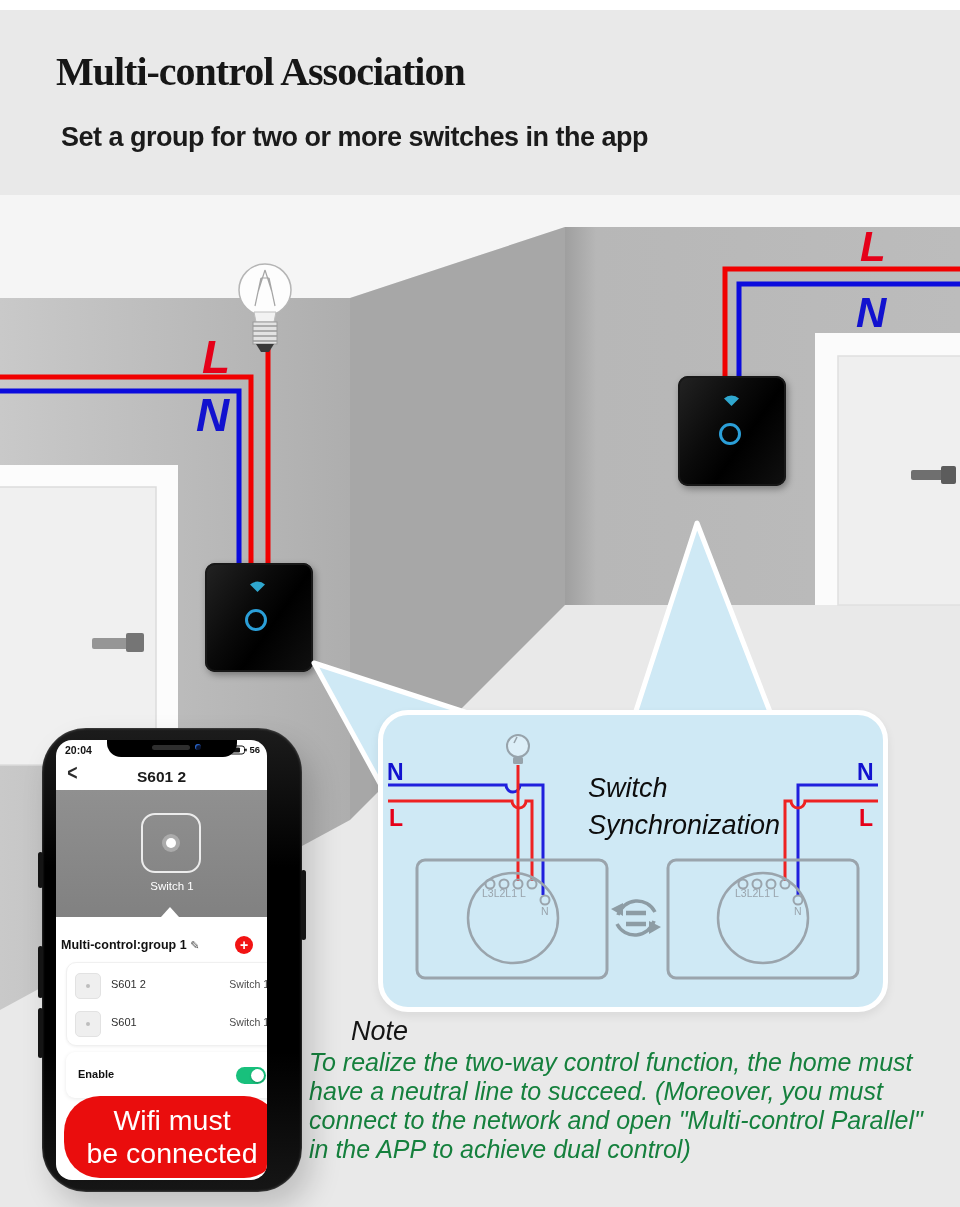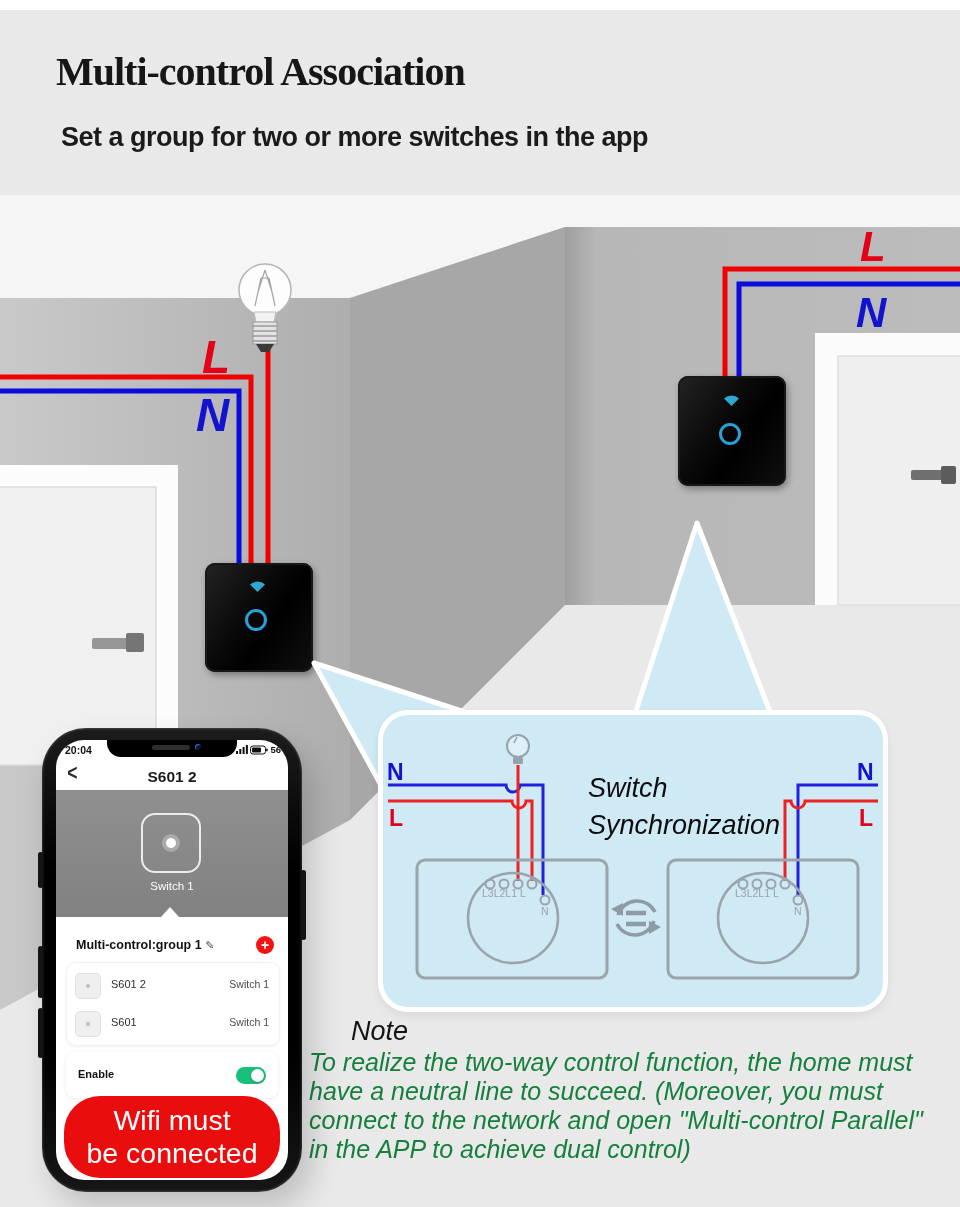--- a/index.html
+++ b/index.html
@@ -31,35 +31,35 @@
 
   
   .note-heading{left:309px;top:1016px;font-style:italic;font-size:27px;color:#141414;margin-left:42px;}
   .note-body{left:309px;top:1048px;font-style:italic;font-size:25px;line-height:29px;color:#15803d;width:640px;}
 
   
   .phone{left:42px;top:728px;width:260px;height:464px;border-radius:44px;
          background:linear-gradient(180deg,#1c1c1c,#000 30%,#000 70%,#161616);
          box-shadow:inset 0 0 3px rgba(255,255,255,.35), 10px 16px 30px rgba(0,0,0,.18);}
   .side-btn{background:#141414;border-radius:3px;}
-  .screen{left:14px;top:12px;width:232px;height:440px;background:#ffffff;border-radius:28px;overflow:hidden;}
+  .screen{left:14px;top:12px;width:211px;height:440px;background:#ffffff;border-radius:16px;overflow:hidden;}
   .notch{left:51px;top:0;width:130px;height:17px;background:#000;border-radius:0 0 14px 14px;}
   .speaker{left:45px;top:5px;width:38px;height:5px;background:#2e2e2e;border-radius:3px;}
   .camera{left:88px;top:4px;width:6px;height:6px;background:#0a1430;border-radius:50%;box-shadow:inset 1px 1px 1px #2a6ad4;}
   .status-time{left:9px;top:4px;font-size:10.5px;font-weight:bold;color:#111;}
   .status-icons{right:7px;top:4px;display:flex;align-items:flex-end;gap:2px;height:11px;}
   .status-batt-num{font-size:9.5px;font-weight:bold;color:#111;}
   .nav-back{left:10px;top:22px;font-size:22px;color:#2c2c2c;line-height:1;font-weight:bold;transform:scaleX(.8);}
   .nav-title{left:0;top:28px;width:100%;text-align:center;font-size:15.5px;font-weight:bold;color:#1a1a1a;}
   .switch-panel{left:0;top:50px;width:232px;height:127px;background:linear-gradient(180deg,#909090,#818181);}
   .switch-big-icon{left:85px;top:23px;width:56px;height:56px;border:2.5px solid #ececec;border-radius:14px;}
   .sw-dot{left:23px;top:23px;width:10px;height:10px;border-radius:50%;background:#fff;box-shadow:0 0 0 4px rgba(255,255,255,.28);}
   .switch-panel-label{left:0;top:90px;width:100%;text-align:center;font-size:11.5px;color:#fff;}
   .panel-notch{left:105px;bottom:0;width:0;height:0;border-left:9px solid transparent;border-right:9px solid transparent;border-bottom:10px solid #fff;}
-  .group-header{left:20px;top:198px;font-size:12.5px;font-weight:bold;color:#111;}
+  .group-header{left:5px;top:198px;font-size:12.5px;font-weight:bold;color:#111;}
   .edit-glyph{font-size:11px;color:#555;font-weight:normal;}
   .add-btn{right:14px;top:196px;width:18px;height:18px;border-radius:50%;background:#f21313;color:#fff;
            font-size:14px;line-height:18px;text-align:center;font-weight:bold;}
   .rows-card{left:10px;top:222px;width:212px;height:82px;background:#fff;border:1px solid #f0f0f0;border-radius:10px;
              box-shadow:0 1px 3px rgba(0,0,0,.06);}
   .dev-row{position:absolute;left:0;width:212px;height:32px;}
   .dev-thumb{left:8px;top:4px;width:24px;height:24px;background:#efefef;border:1px solid #e2e2e2;border-radius:5px;}
   .dev-thumb-dot{left:10px;top:10px;width:4px;height:4px;border-radius:50%;background:#bdbdbd;}
   .dev-name{left:44px;top:9px;font-size:11px;color:#2e2e2e;}
   .dev-switch{right:10px;top:9px;font-size:10.5px;color:#4a4a4a;}

